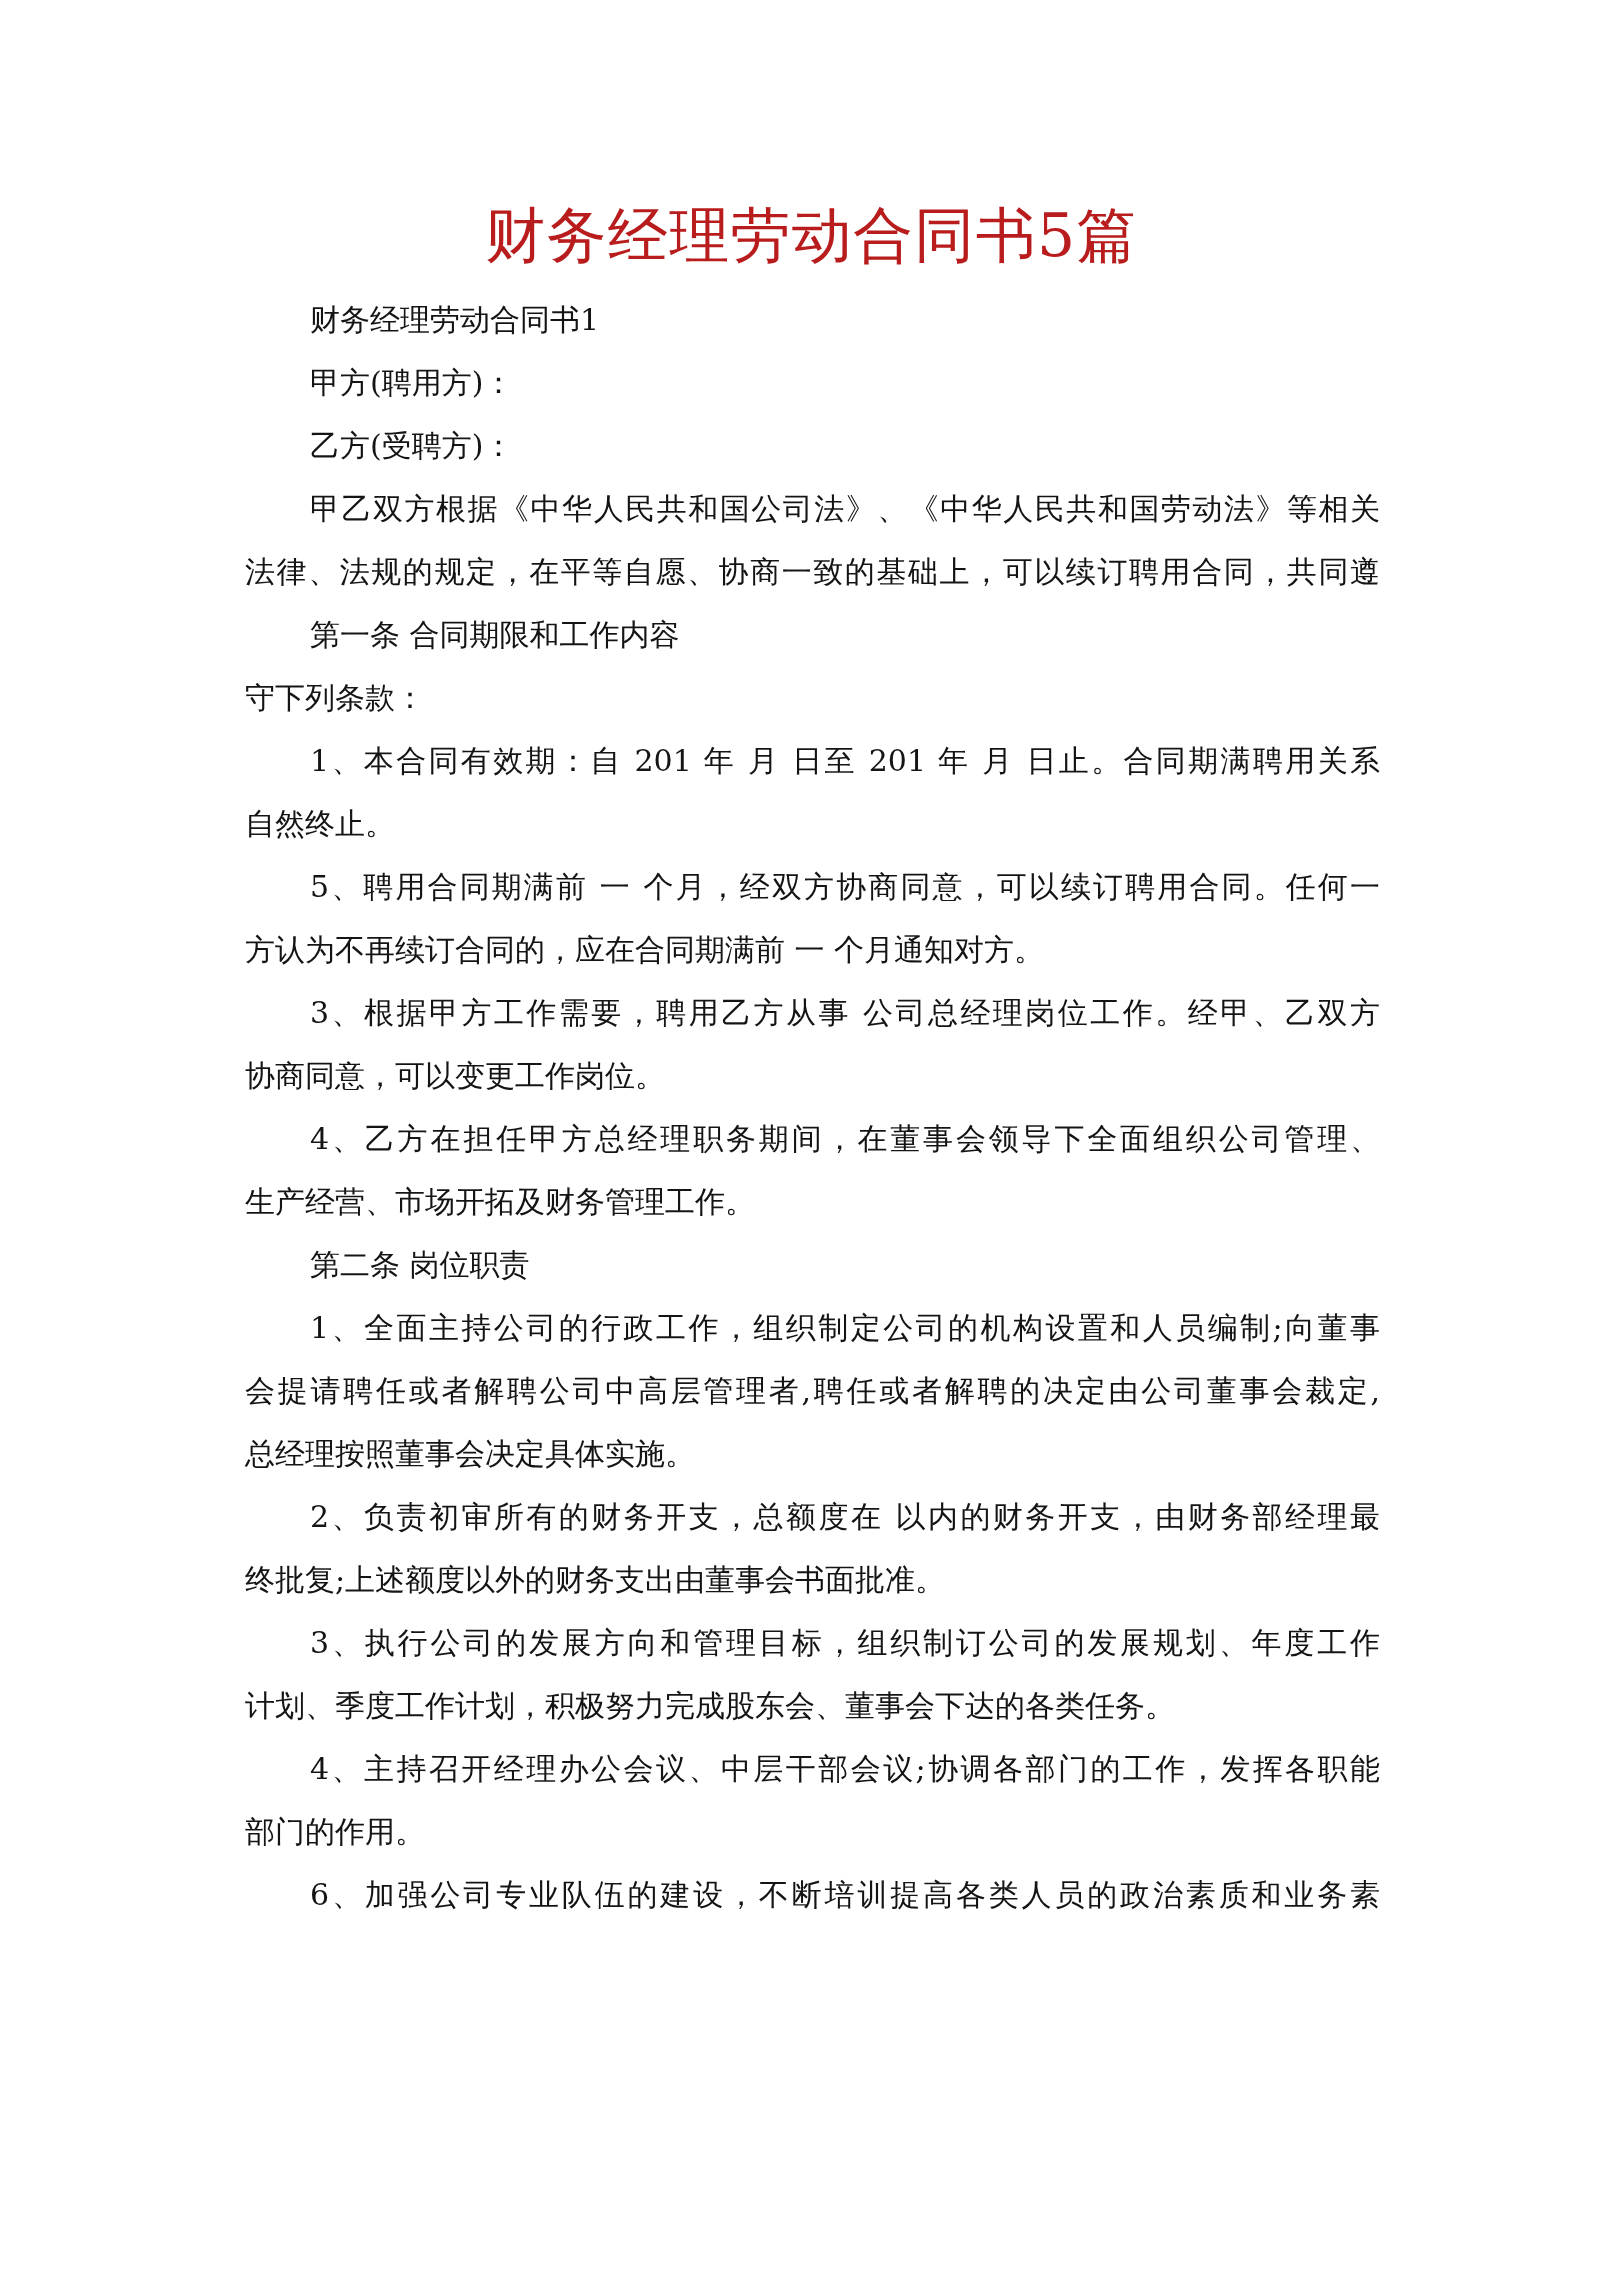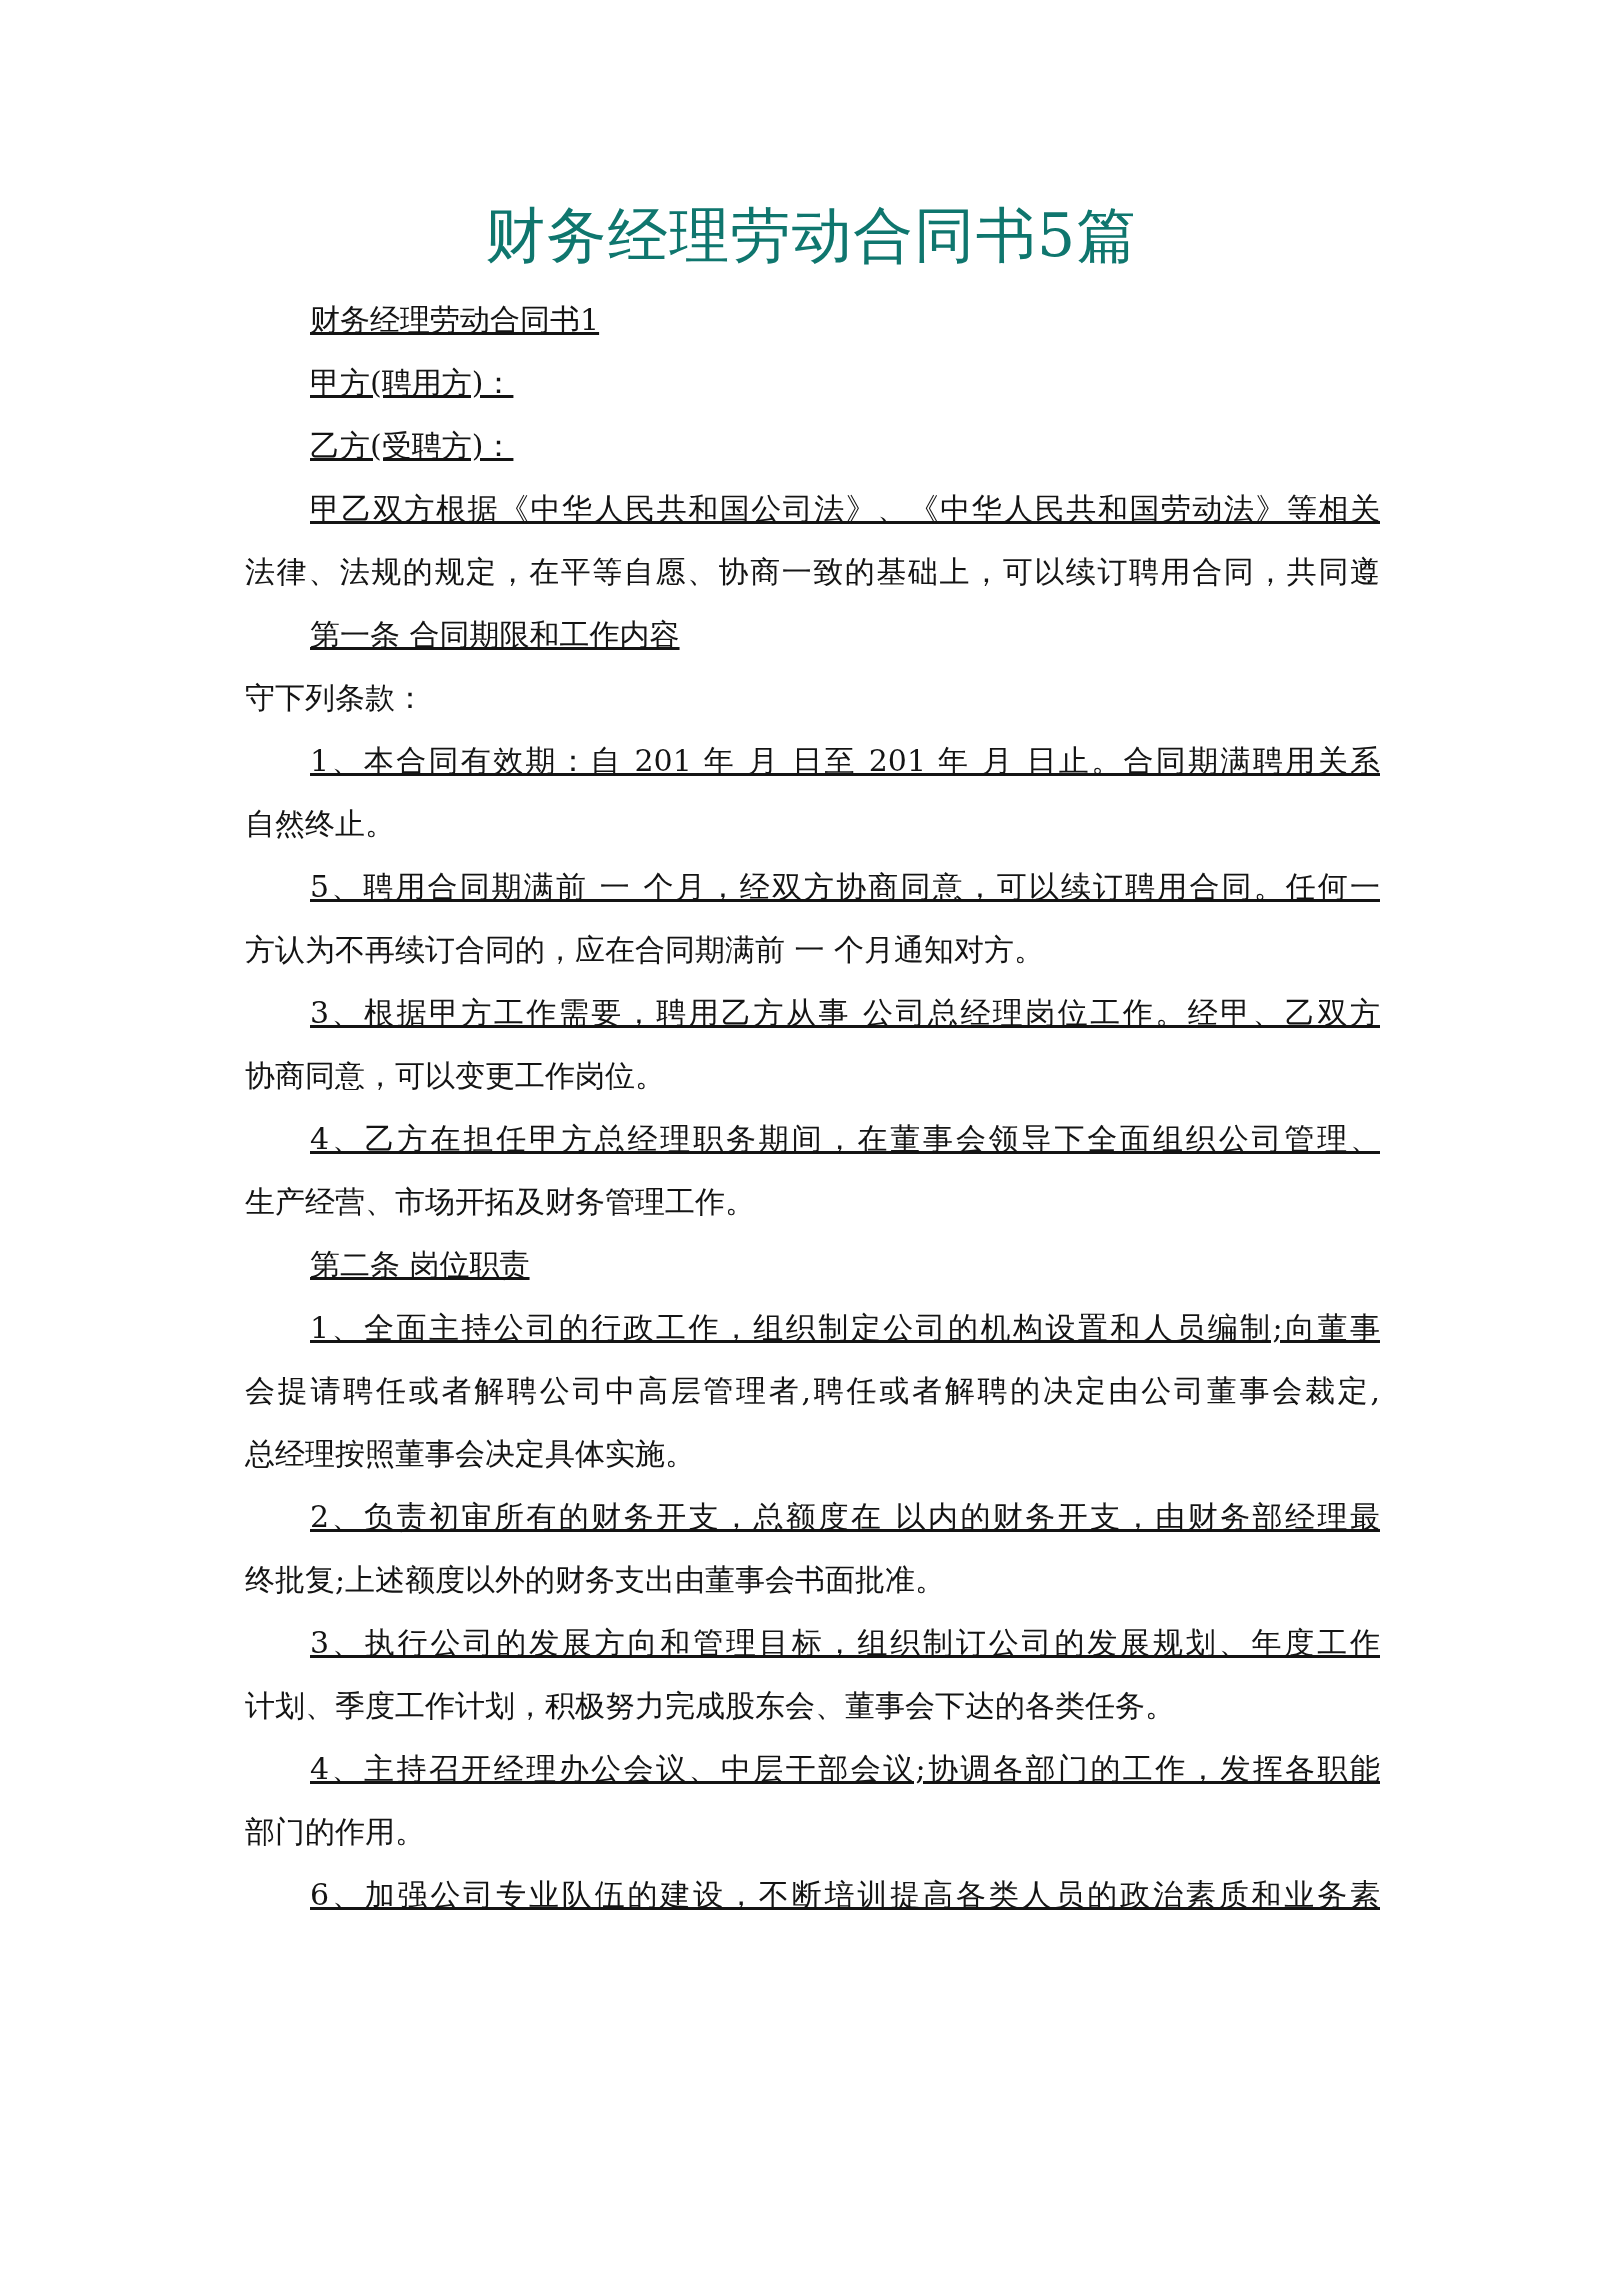--- a/index.html
+++ b/index.html
@@ -5,32 +5,32 @@
     html, body { margin: 0; padding: 0; background: #ffffff; }
     body { width: 1623px; height: 2295px; position: relative; overflow: hidden; }
     .page {
       position: absolute; left: 0; top: 0; width: 1623px; height: 2295px;
       background: #ffffff; color: #111111;
       font-family: "DejaVu Serif", "Liberation Serif", serif;
     }
     .title {
       position: absolute; left: 0; width: 1623px; top: 196px;
       text-align: center; font-size: 60px; line-height: 79px;
-      letter-spacing: 1.3px; color: #0f766e;
+      letter-spacing: 1.3px; color: #b91c1c;
     }
     .body {
       position: absolute; left: 245px; top: 288px; width: 1135px;
     }
     .line {
       display: block; height: 63px; line-height: 63px;
       font-size: 30px; white-space: nowrap; color: #141414;
       text-align: justify; text-align-last: justify;
     }
     .line.last { text-align-last: left; }
-    .line.indent { padding-left: 65px; text-decoration: underline; }
+    .line.indent { padding-left: 65px; }
   </style>
 </head>
 <body>
 
 <div class="page">
   <div class="title">财务经理劳动合同书5篇</div>
   <div class="body" id="doc-body">
       <div class="line indent last">财务经理劳动合同书1</div>
       <div class="line indent last">甲方(聘用方)：</div>
       <div class="line indent last">乙方(受聘方)：</div>

